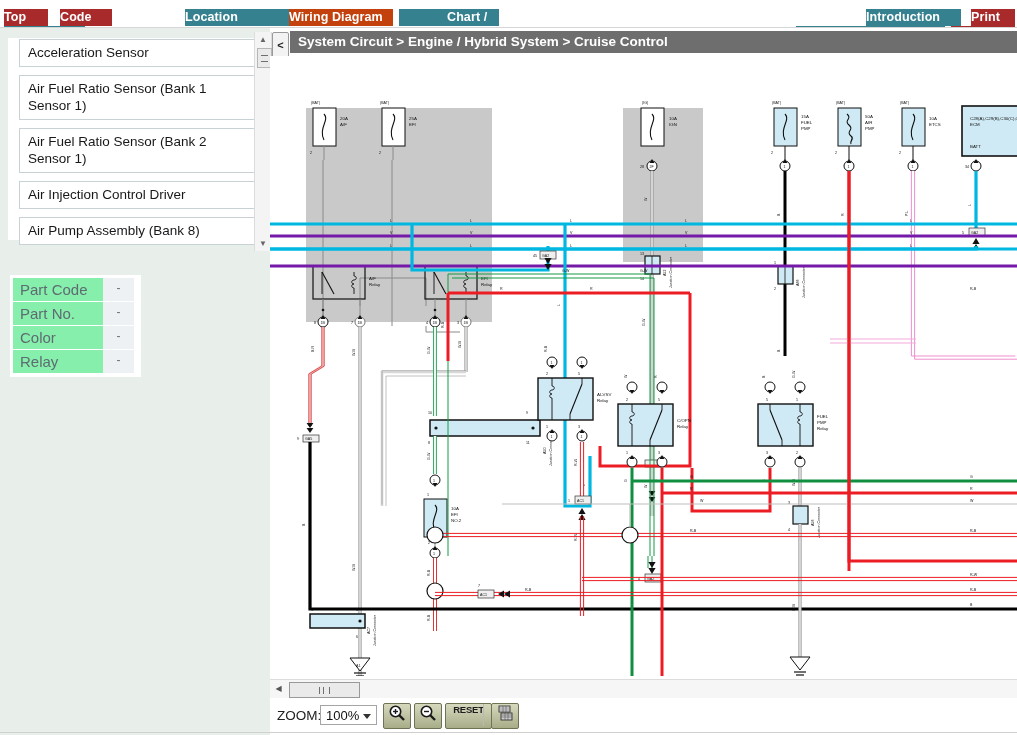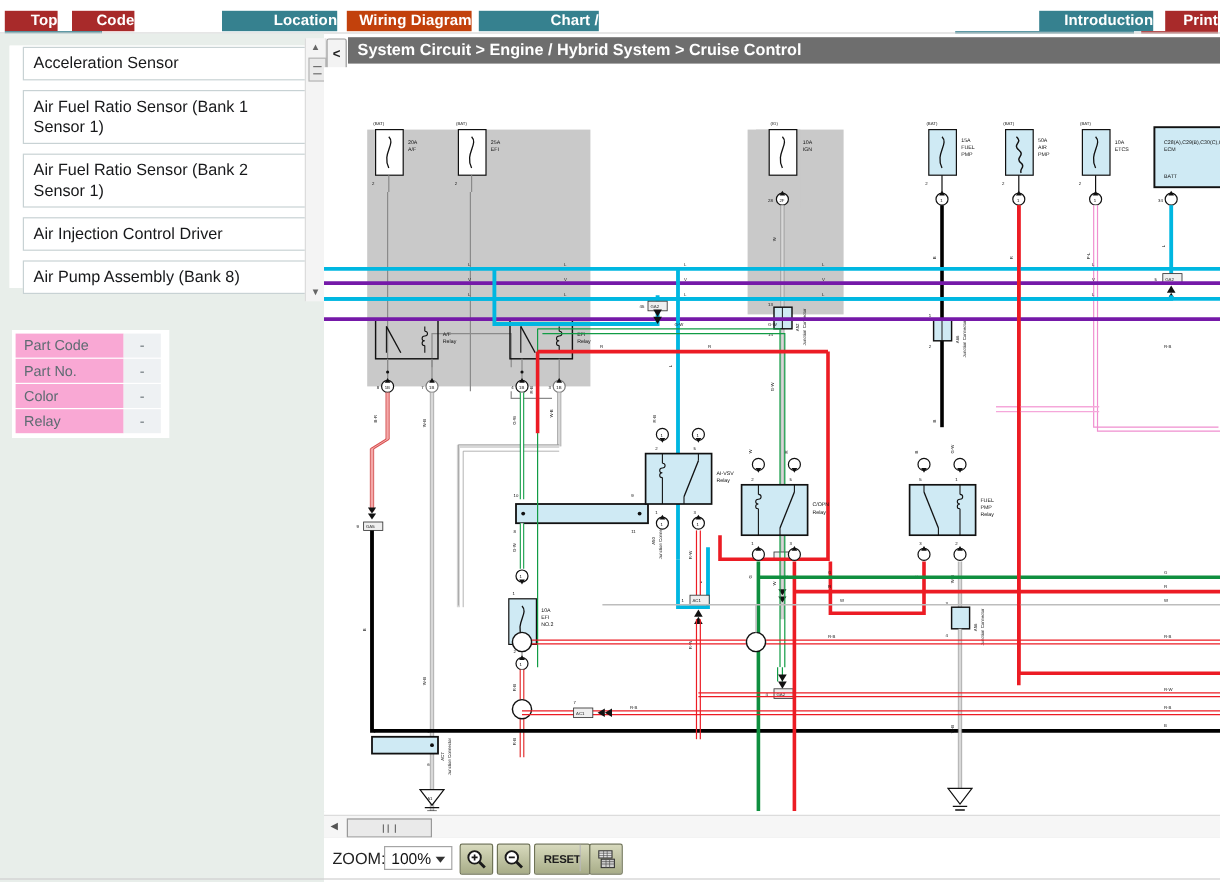--- a/index.html
+++ b/index.html
@@ -13,21 +13,21 @@
 
   
   .brown-strip{position:absolute;left:714px;top:0;width:303px;height:7px;background:#6b513a;}
   .brown-nub{position:absolute;left:513px;top:0;width:9px;height:5px;background:#a82a2a;}
   .brown-nub2{position:absolute;left:517px;top:3px;width:5px;height:4px;background:#8c2222;}
 
   
   .toolbar{position:absolute;left:0;top:0;width:1017px;height:27px;background:#ffffff;}
   .btn{
     position:absolute;top:9px;height:17px;line-height:17px;
-    text-align:right;color:#fff;font-weight:bold;font-size:12.5px;
+    text-align:left;color:#fff;font-weight:bold;font-size:12.5px;
     letter-spacing:.1px;cursor:pointer;user-select:none;
     box-sizing:border-box;
   }
   .btn.red{background:#a82a2a;}
   .btn.teal{background:#36818f;}
   .btn.teal-lite{background:#c2410c;}
   .underbar{position:absolute;top:26px;height:2px;}
   .underbar.teal{background:#36818f;}
   .underbar.red{background:#a82a2a;}
 
@@ -50,21 +50,21 @@
   .vscroll{position:absolute;left:254px;top:32px;width:16px;height:219px;background:#f4f4f4;border-left:1px solid #dcdcdc;border-right:1px solid #dcdcdc;}
   .vs-arrow{position:absolute;left:0;width:16px;height:15px;background:#f4f4f4;display:flex;align-items:center;justify-content:center;font-size:8px;color:#666;}
   .vs-arrow.up{top:0;}
   .vs-arrow.dn{bottom:0;}
   .vs-thumb{position:absolute;left:2px;top:16px;width:13px;height:18px;background:#eaeaea;border:1px solid #b6b6b6;display:flex;align-items:center;justify-content:center;}
   .vs-thumb i{display:block;width:7px;height:5px;border-top:1px solid #6f6f6f;border-bottom:1px solid #6f6f6f;}
 
   
   .parttable{position:absolute;left:10px;top:247px;width:125px;background:#fff;border:1px solid #ffffff;padding:2px;}
   .pt-row{display:flex;margin-bottom:1px;}
-  .pt-k{width:90px;background:#f9a8d4;color:#5e6b72;font-size:12px;padding:3px 0 3px 7px;box-sizing:border-box;}
+  .pt-k{width:90px;background:#86efac;color:#5e6b72;font-size:15px;padding:3px 0 3px 7px;box-sizing:border-box;}
   .pt-v{width:31px;background:#eef1f3;color:#6a7378;font-size:12px;text-align:center;padding:3px 0;box-sizing:border-box;}
 
   
   .collapse-btn{
     position:absolute;left:272px;top:32px;width:15px;height:24px;
     background:#f3f3f3;border:1px solid #9a9a9a;border-radius:2px;
     display:flex;align-items:center;justify-content:center;
     font-size:11px;color:#222;cursor:pointer;font-weight:bold;
   }
 
@@ -97,21 +97,21 @@
   .zselect{
     position:absolute;left:50px;top:7px;width:57px;height:20px;
     background:#fff;border:1px solid #a5a5a5;font-size:13px;color:#111;
     line-height:20px;padding-left:5px;box-sizing:border-box;cursor:pointer;
   }
   .zselect .caret{position:absolute;right:5px;top:8px;width:0;height:0;border-left:4px solid transparent;border-right:4px solid transparent;border-top:5px solid #333;}
   .gbtn{
     position:absolute;top:5px;width:26px;height:24px;
     background:linear-gradient(#d7d9bd,#a8ad88);
     border:1px solid #6f7356;border-radius:2px;cursor:pointer;
-    display:flex;align-items:center;justify-content:center;
+    display:flex;align-items:flex-start;justify-content:center;
   }
   .gbtn.wide{width:45px;}
   .gbtn .txt{font-size:9.5px;font-weight:bold;color:#1d1d1d;letter-spacing:-.2px;}
   .divider{position:absolute;left:213px;top:6px;width:1px;height:22px;background:#b9b9b9;}
   .zoom-sep{position:absolute;left:270px;top:732px;width:747px;height:1px;background:#d0d0d0;}
   .left-bottom-sep{position:absolute;left:0;top:732px;width:270px;height:1px;background:#d0d0d0;}
 
   
   .watermark{position:absolute;left:780px;top:697px;width:237px;height:38px;opacity:.95;}
   .wm-text{position:absolute;left:70px;top:0px;font-size:34px;font-weight:bold;color:#9fa5ab;letter-spacing:1px;font-family:"DejaVu Sans",sans-serif;}
@@ -123,21 +123,21 @@
 <div id="root">
 
   <div class="brown-strip"></div>
   <div class="brown-nub"></div>
   <div class="brown-nub2"></div>
 
   <div class="toolbar">
     <div class="btn red" style="left:4px;width:44px;">Top</div>
     <div class="btn red" style="left:60px;width:52px;">Code</div>
     <div class="btn red" style="left:122px;width:44px;margin-top:48px;">New</div>
-    <div class="btn teal" style="left:185px;width:96px;">Location</div>
+    <div class="btn teal" style="left:185px;width:118px;">Location</div>
     <div class="btn teal-lite" style="left:289px;width:104px;">Wiring Diagram</div>
     <div class="btn teal" style="left:399px;width:100px;padding-left:48px;">Chart / List</div>
     <div class="btn teal" style="left:866px;width:95px;">Introduction</div>
     <div class="btn red" style="left:971px;width:44px;">Print</div>
 
     <div class="underbar teal" style="left:4px;width:80px;"></div>
     <div class="underbar teal" style="left:84px;width:1px;"></div>
     <div class="underbar teal" style="left:185px;width:0px;"></div>
     <div class="underbar teal" style="left:796px;width:149px;"></div>
     <div class="underbar red" style="left:951px;width:64px;"></div>

